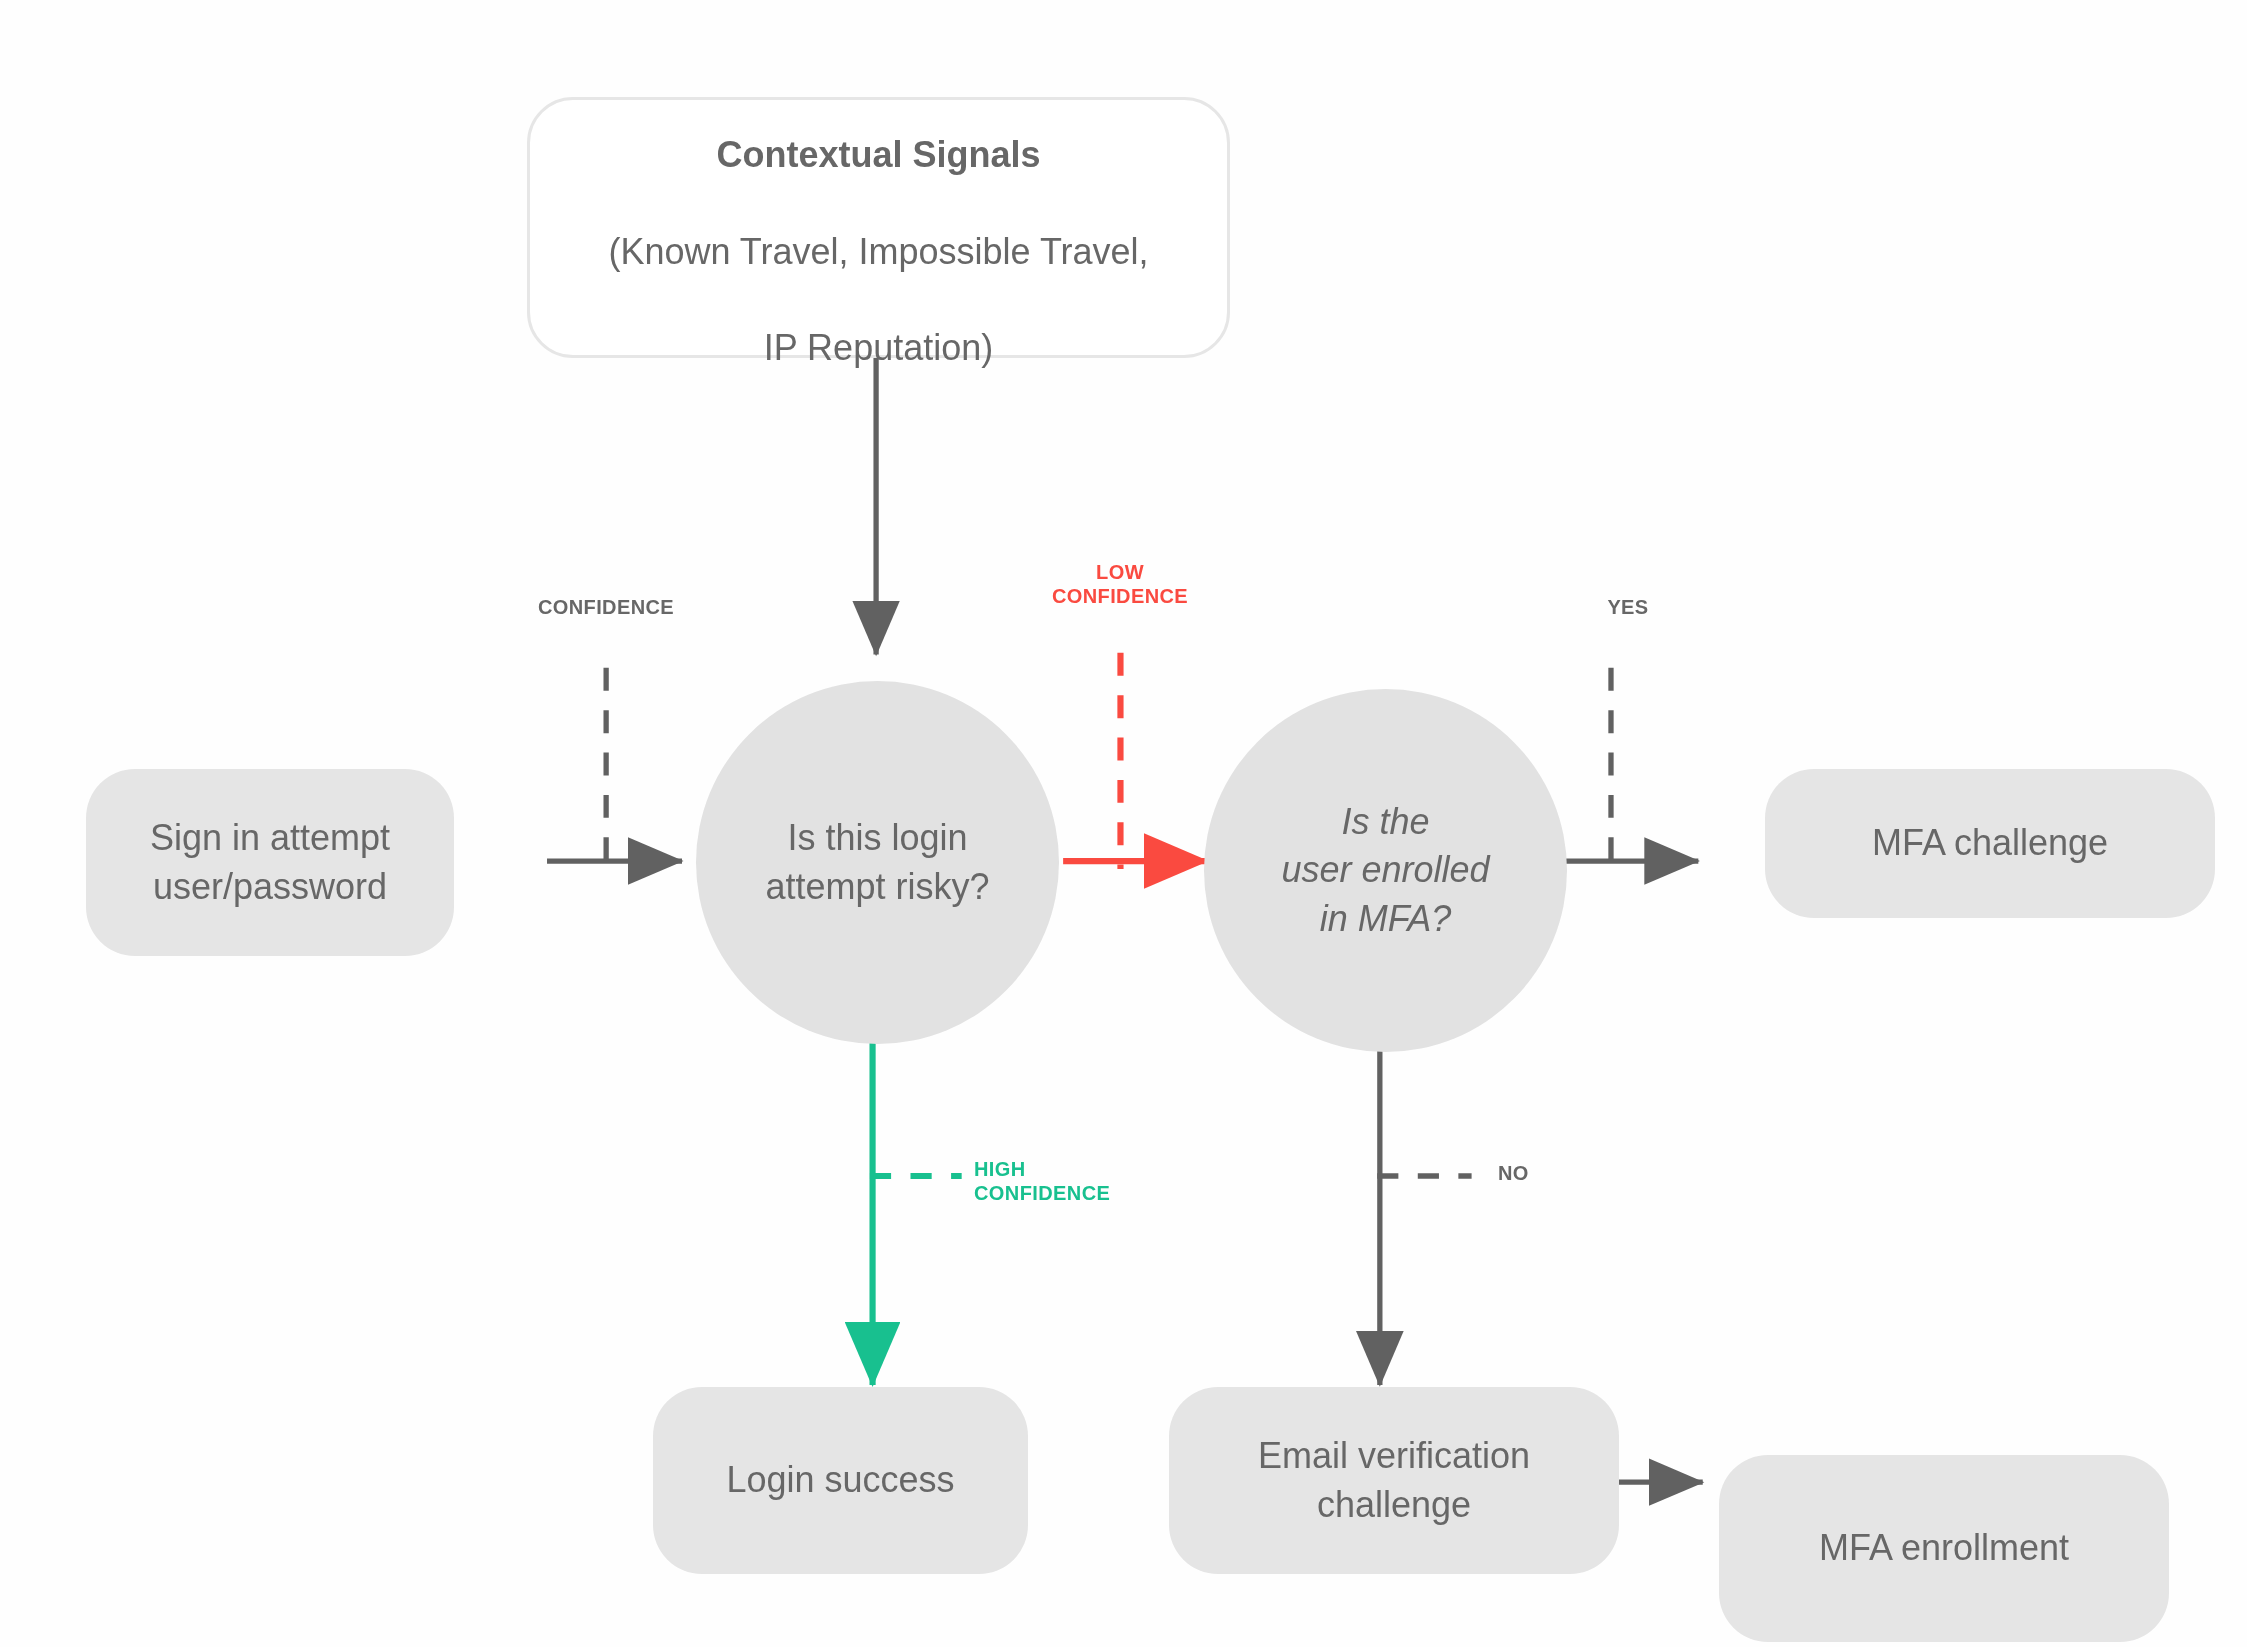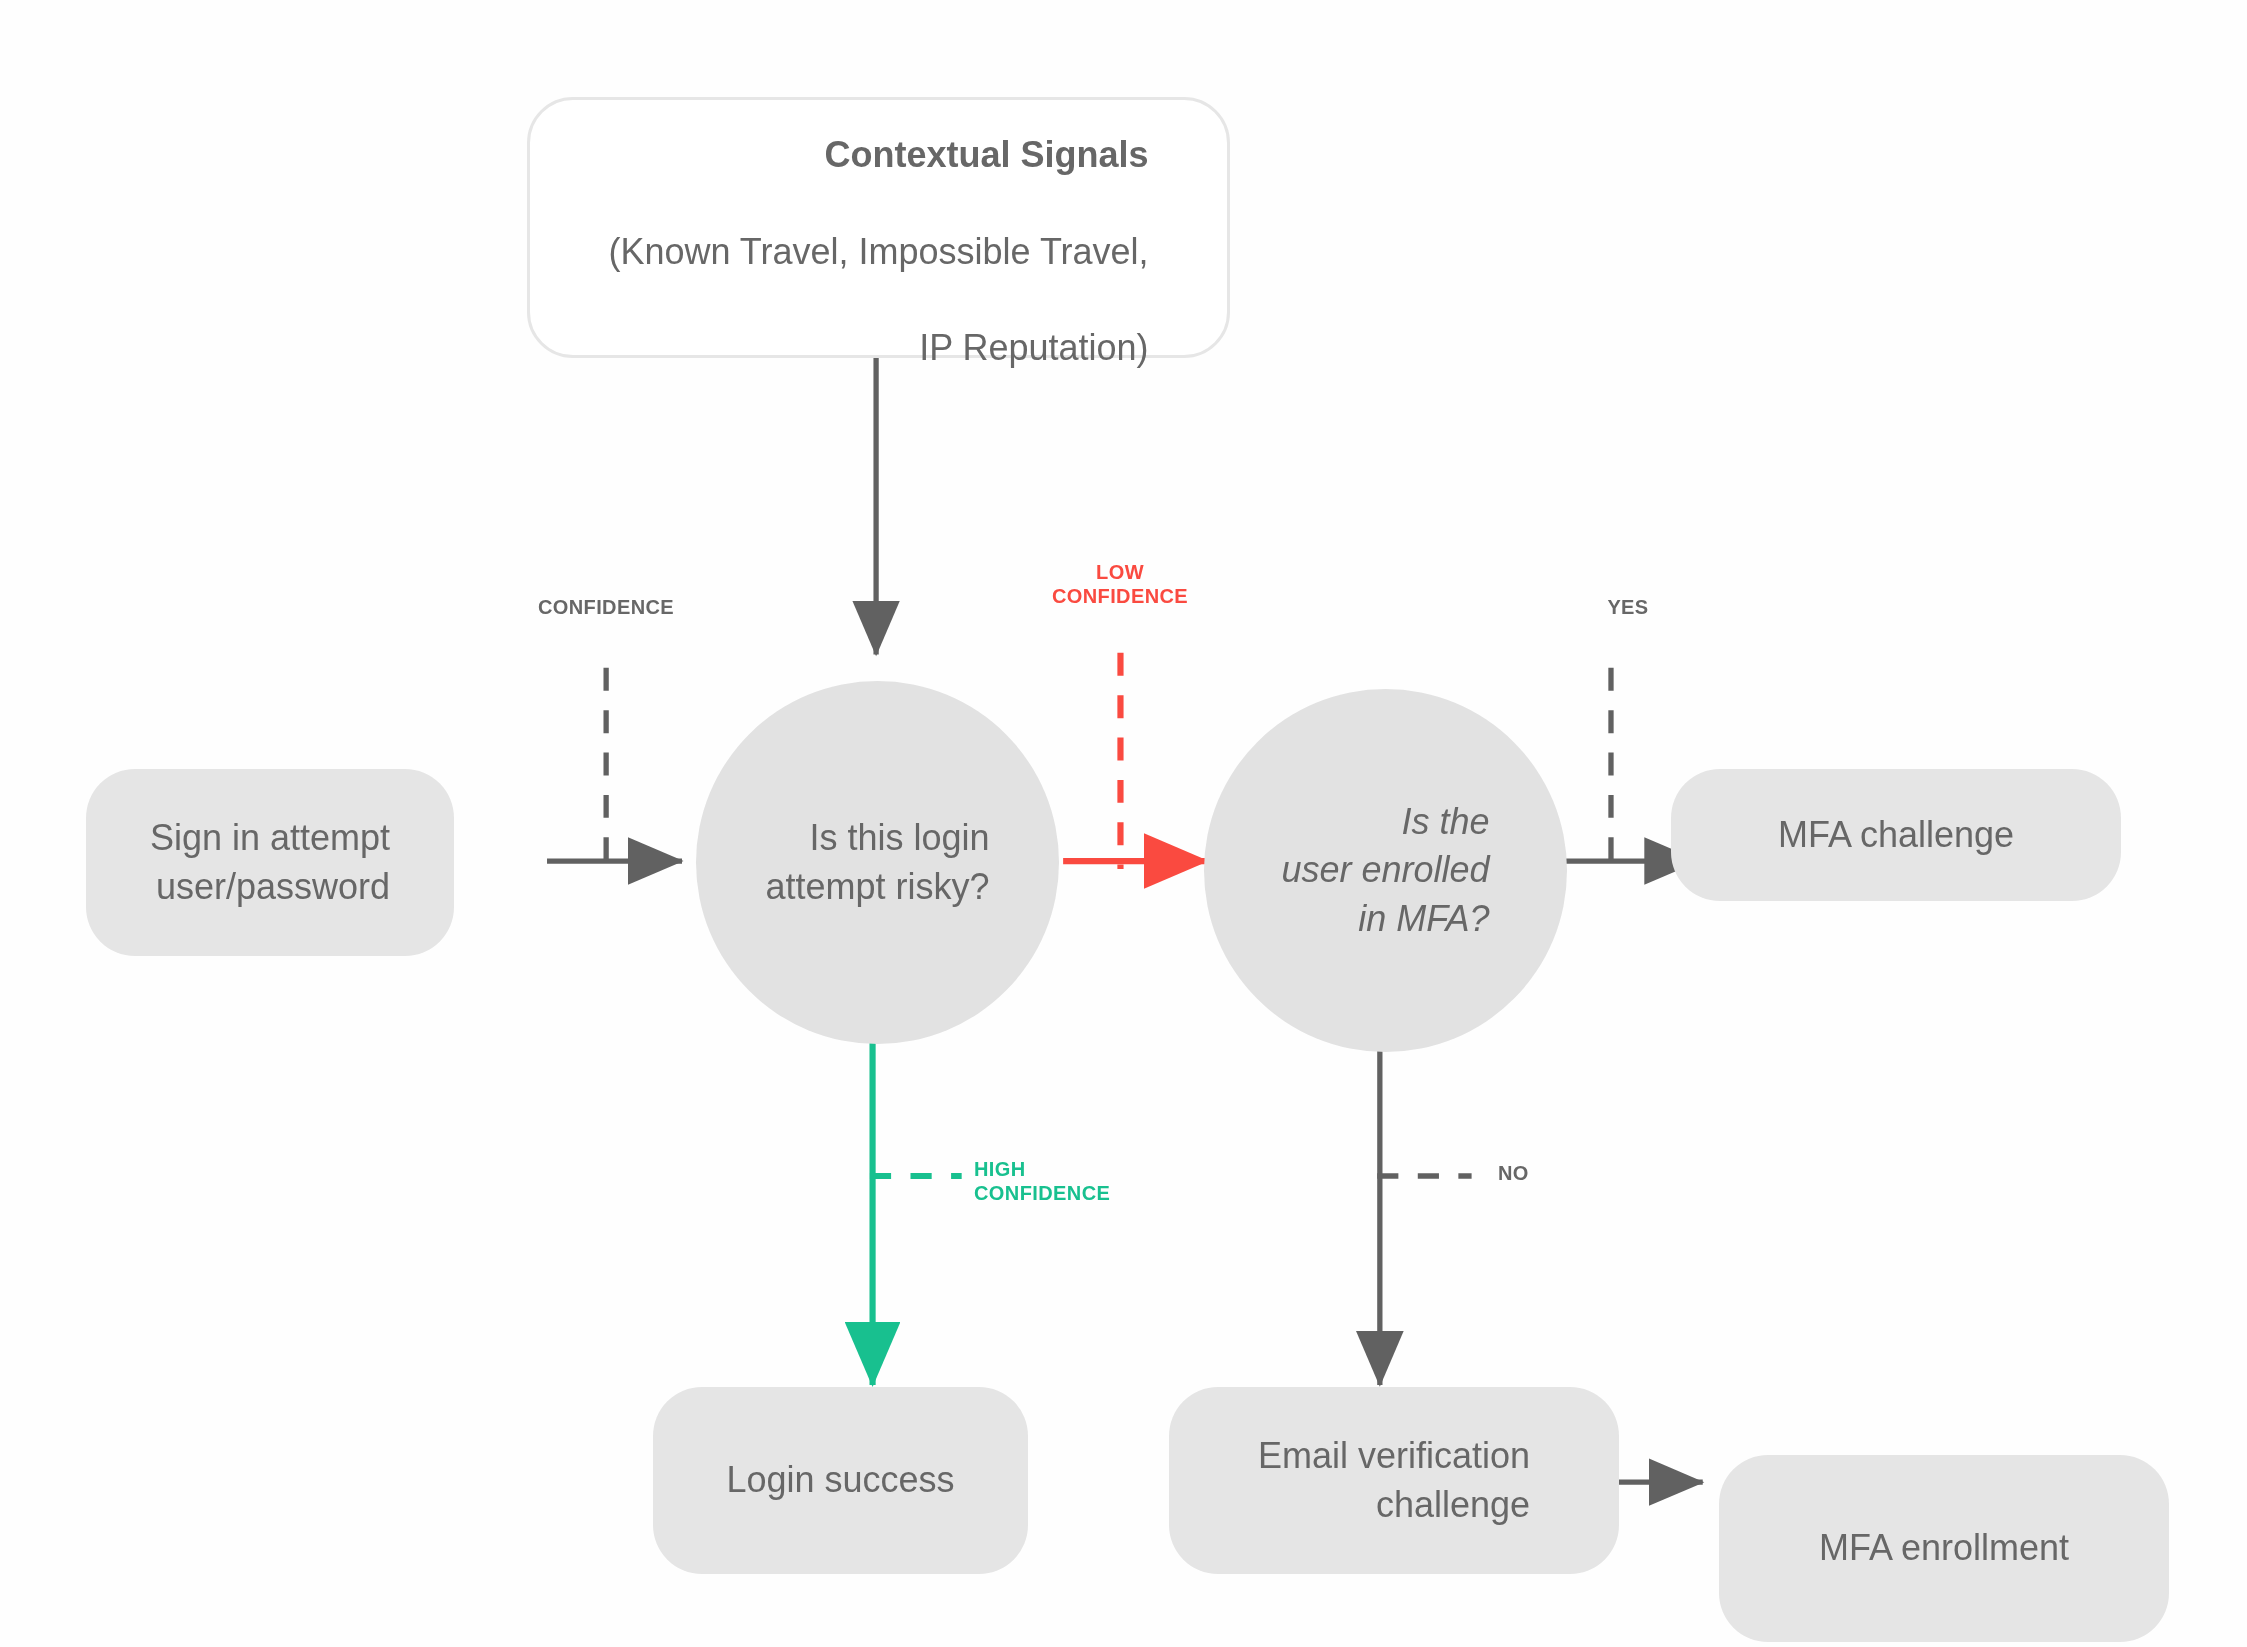--- a/index.html
+++ b/index.html
@@ -44,21 +44,20 @@
   }
   .node-outline {
     background: #ffffff;
     border: 3.5px solid #e6e6e6;
     border-radius: 46px;
   }
   .node-label {
     line-height: 1.34;
     white-space: pre-line;
     padding: 0 16px;
-    text-align: right;
   }
   .t-rect { font-size: 36px; font-weight: 400; }
   .t-circle { font-size: 36px; font-weight: 400; }
   .t-outline { font-size: 36px; font-weight: 400; }
   .t-outline .bold-line { font-weight: 700; display: block; }
 
   .edge-label {
     position: absolute;
     font-size: 20px;
     font-weight: 700;
@@ -132,21 +131,21 @@
     <div class="node-label t-circle">Is this login
 attempt risky?</div>
   </div>
 
   <div class="node node-circle" style="left:1204px; top:689px; width:363px; height:363px;font-style:italic;">
     <div class="node-label t-circle">Is the
 user enrolled
 in MFA?</div>
   </div>
 
-  <div class="node node-rect" style="left:1671px; top:769px; width:450px; height:132px;">
+  <div class="node node-rect" style="left:1765px; top:769px; width:450px; height:149px;">
     <div class="node-label t-rect">MFA challenge</div>
   </div>
 
   <div class="node node-rect" style="left:653px; top:1387px; width:375px; height:187px;">
     <div class="node-label t-rect">Login success</div>
   </div>
 
   <div class="node node-rect" style="left:1169px; top:1387px; width:450px; height:187px;">
     <div class="node-label t-rect">Email verification
 challenge</div>

